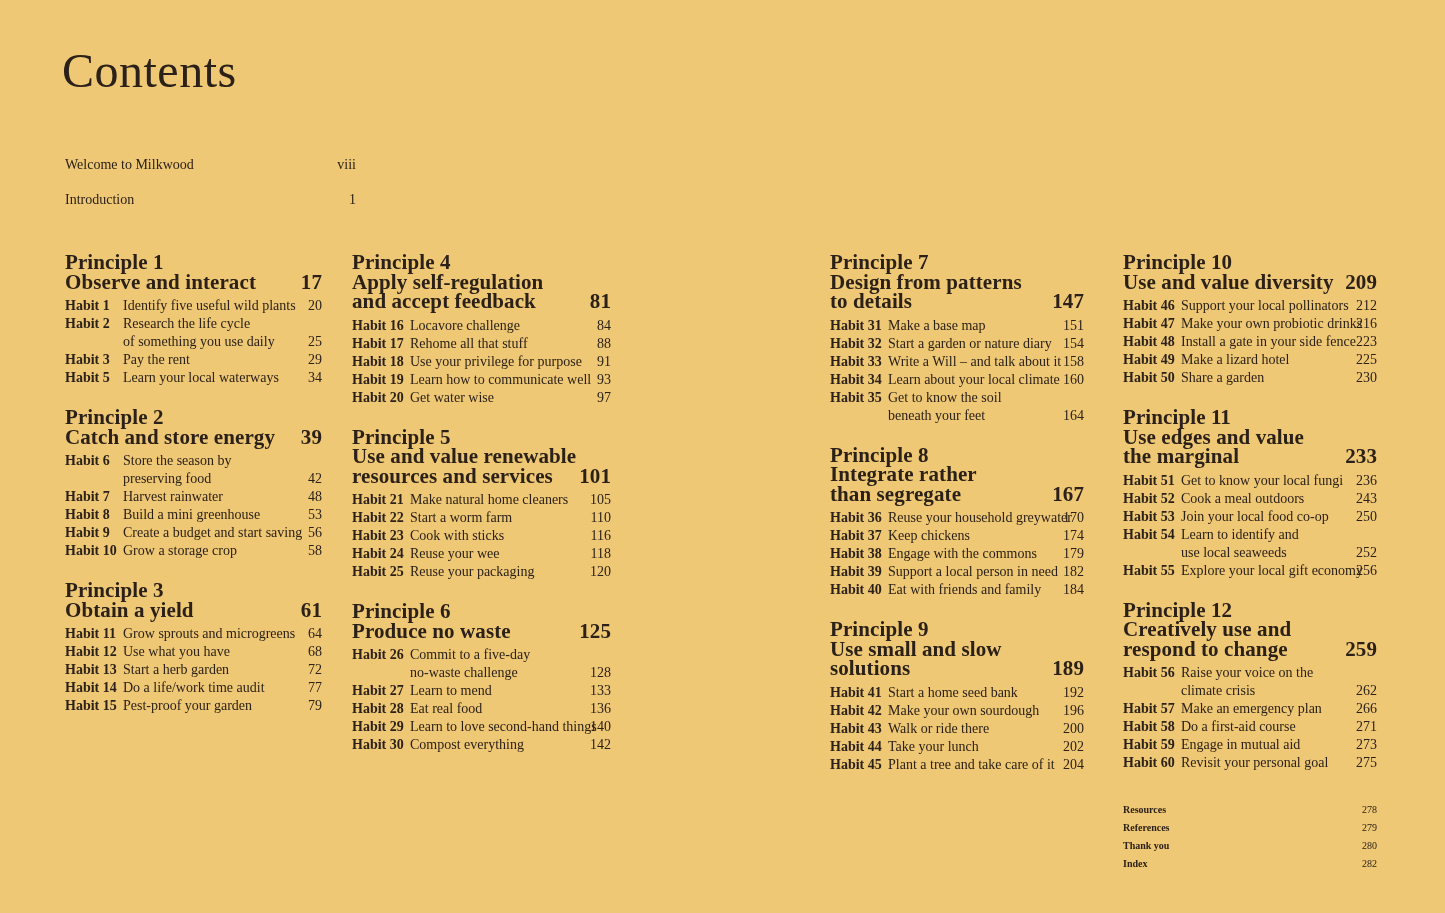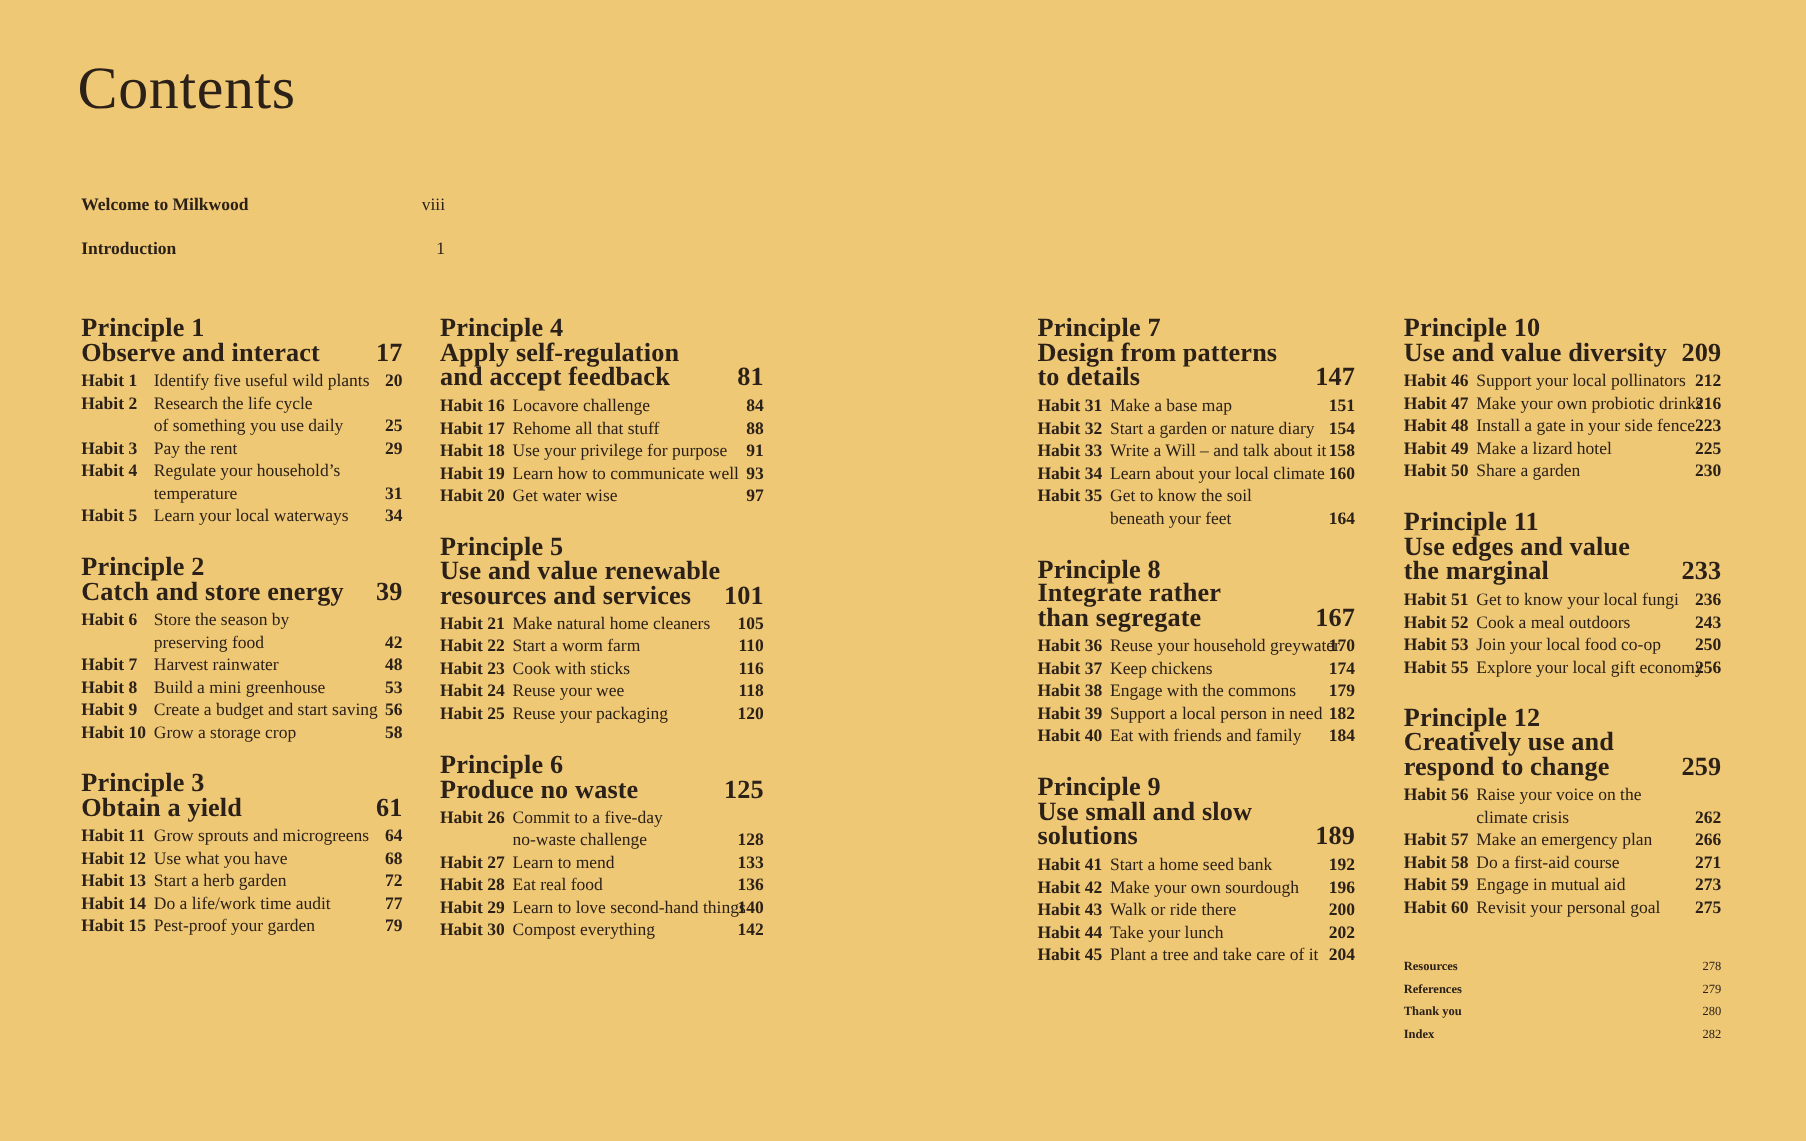--- a/index.html
+++ b/index.html
@@ -14,36 +14,36 @@
   }
   .page-title {
     position:absolute; left:62px; top:46px;
     font-size:48px; line-height:1.05; font-weight:500;
     letter-spacing:0.5px;
   }
   
   .front { position:absolute; left:65px; top:156px; width:257px; }
   .front-row { position:relative; font-size:14px; line-height:18px; padding-right:34px; }
   .front-row.gap-below { margin-bottom:17px; }
-  .fm-label { font-weight:bold; }
+  .fm-label { font-weight:normal; }
   .fm-desc { margin-left:13px; }
   .fm-page { position:absolute; right:-34px; bottom:0; width:34px; text-align:right; }
   
   .toc-col { position:absolute; top:253px; }
   .col-1 { left:65px;   width:257px; }
   .col-2 { left:352px;  width:259px; }
   .col-3 { left:830px;  width:254px; }
   .col-4 { left:1123px; width:254px; }
   .p-section + .p-section { margin-top:21px; }
   .p-line { position:relative; font-weight:bold; font-size:21px; line-height:19.5px; letter-spacing:0.1px; }
   .p-page { position:absolute; right:0; bottom:0;text-align:center; }
   .habits { margin-top:5px; }
   .habit-row { position:relative; padding-left:58px; font-size:14px; line-height:18px; }
   .h-num { position:absolute; left:0; top:0; font-weight:bold; }
-  .h-page { position:absolute; right:0; bottom:0;font-weight:bold; }
+  .h-page { position:absolute; right:0; bottom:0; }
   .end-matter { margin-top:29px; }
   .em-row { position:relative; font-size:10px; line-height:18px; }
   .em-label { font-weight:bold; }
   .em-page { position:absolute; right:0; bottom:0; }
 </style>
 </head>
 <body>
 
 <h1 class="page-title">Contents</h1>
 
@@ -59,21 +59,20 @@
 </div>
 
 <div class="toc-col col-1">
     <div class="p-section">
       <div class="p-line">Principle 1</div>
       <div class="p-line">Observe and interact<span class="p-page">17</span></div>
       <div class="habits">
         <div class="habit-row"><span class="h-num">Habit 1</span><span class="h-desc">Identify five useful wild plants</span><span class="h-page">20</span></div>
         <div class="habit-row"><span class="h-num">Habit 2</span><span class="h-desc">Research the life cycle<br>of something you use daily</span><span class="h-page">25</span></div>
         <div class="habit-row"><span class="h-num">Habit 3</span><span class="h-desc">Pay the rent</span><span class="h-page">29</span></div>
-        <div class="habit-row"><span class="h-num">Habit 4</span><span class="h-desc">Regulate your household’s<br>temperature</span><span class="h-page">31</span></div>
         <div class="habit-row"><span class="h-num">Habit 5</span><span class="h-desc">Learn your local waterways</span><span class="h-page">34</span></div>
       </div>
     </div>
     <div class="p-section">
       <div class="p-line">Principle 2</div>
       <div class="p-line">Catch and store energy<span class="p-page">39</span></div>
       <div class="habits">
         <div class="habit-row"><span class="h-num">Habit 6</span><span class="h-desc">Store the season by<br>preserving food</span><span class="h-page">42</span></div>
         <div class="habit-row"><span class="h-num">Habit 7</span><span class="h-desc">Harvest rainwater</span><span class="h-page">48</span></div>
         <div class="habit-row"><span class="h-num">Habit 8</span><span class="h-desc">Build a mini greenhouse</span><span class="h-page">53</span></div>
@@ -180,20 +179,21 @@
       </div>
     </div>
     <div class="p-section">
       <div class="p-line">Principle 11</div>
       <div class="p-line">Use edges and value</div>
       <div class="p-line">the marginal<span class="p-page">233</span></div>
       <div class="habits">
         <div class="habit-row"><span class="h-num">Habit 51</span><span class="h-desc">Get to know your local fungi</span><span class="h-page">236</span></div>
         <div class="habit-row"><span class="h-num">Habit 52</span><span class="h-desc">Cook a meal outdoors</span><span class="h-page">243</span></div>
         <div class="habit-row"><span class="h-num">Habit 53</span><span class="h-desc">Join your local food co-op</span><span class="h-page">250</span></div>
+        <div class="habit-row"><span class="h-num">Habit 54</span><span class="h-desc">Learn to identify and<br>use local seaweeds</span><span class="h-page">252</span></div>
         <div class="habit-row"><span class="h-num">Habit 55</span><span class="h-desc">Explore your local gift economy</span><span class="h-page">256</span></div>
       </div>
     </div>
     <div class="p-section">
       <div class="p-line">Principle 12</div>
       <div class="p-line">Creatively use and</div>
       <div class="p-line">respond to change<span class="p-page">259</span></div>
       <div class="habits">
         <div class="habit-row"><span class="h-num">Habit 56</span><span class="h-desc">Raise your voice on the<br>climate crisis</span><span class="h-page">262</span></div>
         <div class="habit-row"><span class="h-num">Habit 57</span><span class="h-desc">Make an emergency plan</span><span class="h-page">266</span></div>

